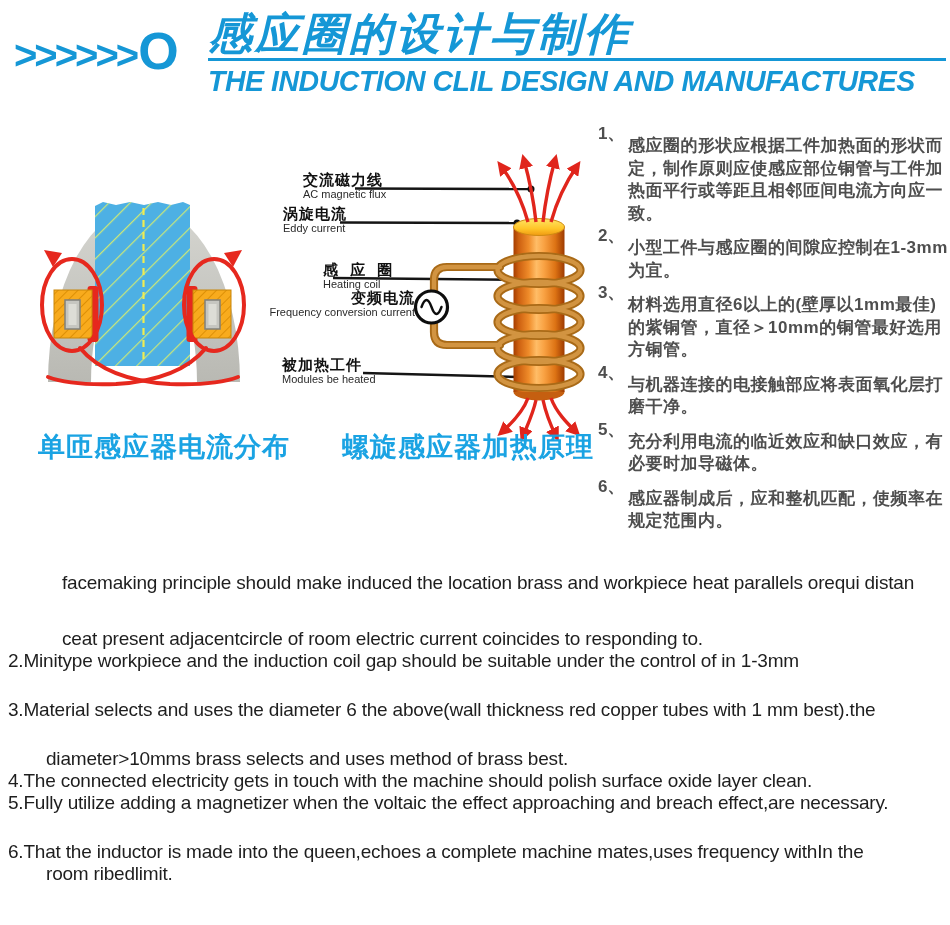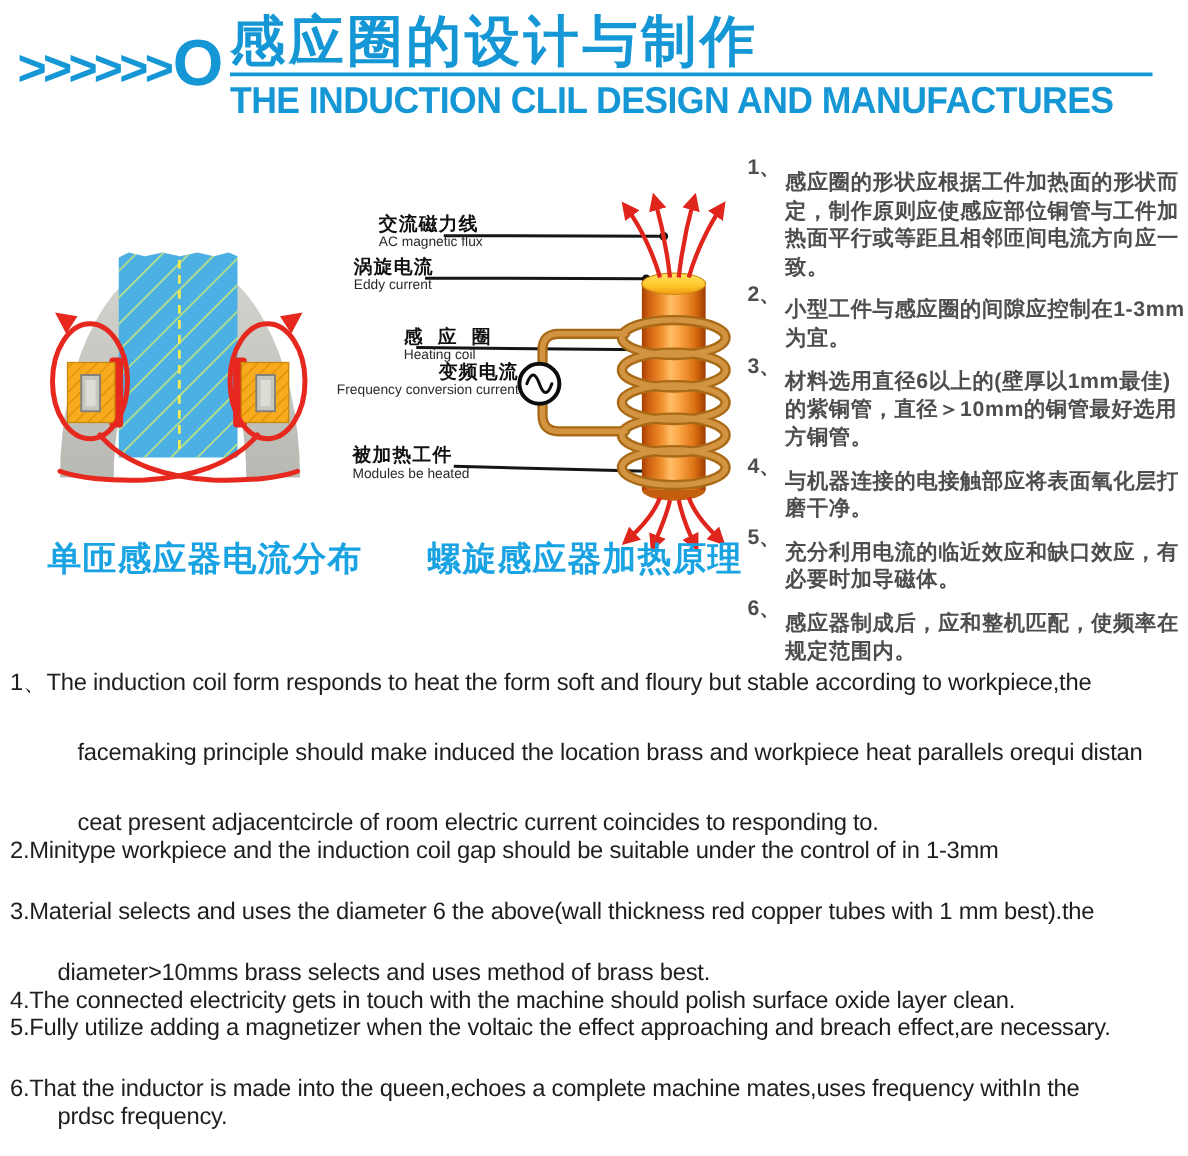--- a/index.html
+++ b/index.html
@@ -3,21 +3,21 @@
 <meta charset="utf-8">
 <style>
   html,body{margin:0;padding:0;background:#ffffff;}
   .page{position:relative;width:950px;height:925px;background:#ffffff;overflow:hidden;
         font-family:"Liberation Sans","DejaVu Sans",sans-serif;}
 
   
   .marker{position:absolute;left:14px;top:25px;display:flex;align-items:baseline;color:var(--accent);}
   .marker-chevrons{font-size:40px;font-weight:bold;letter-spacing:-3px;line-height:1;}
   .marker-o{font-size:52px;font-weight:bold;line-height:1;margin-left:2px;}
-  .title-block{position:absolute;left:184px;top:12px;width:740px;}
+  .title-block{position:absolute;left:208px;top:12px;width:740px;font-style:italic;}
   .title-cn{font-size:44px;font-weight:bold;color:var(--accent);letter-spacing:3px;line-height:1.02;white-space:nowrap;}
   .title-underline{height:3px;background:var(--accent);width:738px;margin-top:1px;}
   .title-en{font-size:30px;font-weight:bold;color:var(--accent);letter-spacing:-0.5px;margin-top:2px;
             transform:scaleX(0.95);transform-origin:left center;white-space:nowrap;line-height:1;padding-top:3px;}
 
   
   .fig-label{position:absolute;color:#111;}
   .fig-label .cn{font-size:15px;font-weight:bold;letter-spacing:1px;line-height:17px;white-space:nowrap;}
   .fig-label .en{font-size:11px;color:#2a2a2a;line-height:12px;white-space:nowrap;}
   .fig-label.wide .cn{letter-spacing:4px;}
@@ -223,25 +223,24 @@
       <span class="cn-num">5、</span>
       <span class="cn-text">充分利用电流的临近效应和缺口效应，有必要时加导磁体。</span>
     </div>
     <div class="cn-item">
       <span class="cn-num">6、</span>
       <span class="cn-text">感应器制成后，应和整机匹配，使频率在规定范围内。</span>
     </div>
   </div>
 
   <div class="en-notes">
-    <div class="en-line">1、The induction coil form responds to heat the form soft and floury but stable according to workpiece,the</div>
     <div class="en-line g43 ind54">facemaking principle should make induced the location brass and workpiece heat parallels orequi distan</div>
     <div class="en-line g43 ind54">ceat present adjacentcircle of room electric current coincides to responding to.</div>
     <div class="en-line g37">2.Minitype workpiece and the induction coil gap should be suitable under the control of in 1-3mm</div>
     <div class="en-line g38">3.Material selects and uses the diameter 6 the above(wall thickness red copper tubes with 1 mm best).the</div>
     <div class="en-line g38 ind38">diameter&gt;10mms brass selects and uses method of brass best.</div>
     <div class="en-line g37">4.The connected electricity gets in touch with the machine should polish surface oxide layer clean.</div>
     <div class="en-line g37">5.Fully utilize adding a magnetizer when the voltaic the effect approaching and breach effect,are necessary.</div>
     <div class="en-line g38">6.That the inductor is made into the queen,echoes a complete machine mates,uses frequency withIn the</div>
-    <div class="en-line g37 ind38">prdsc frequency.</div>
+    <div class="en-line g37 ind38">room ribedlimit.</div>
   </div>
 
 </div>
 
 </body></html>

